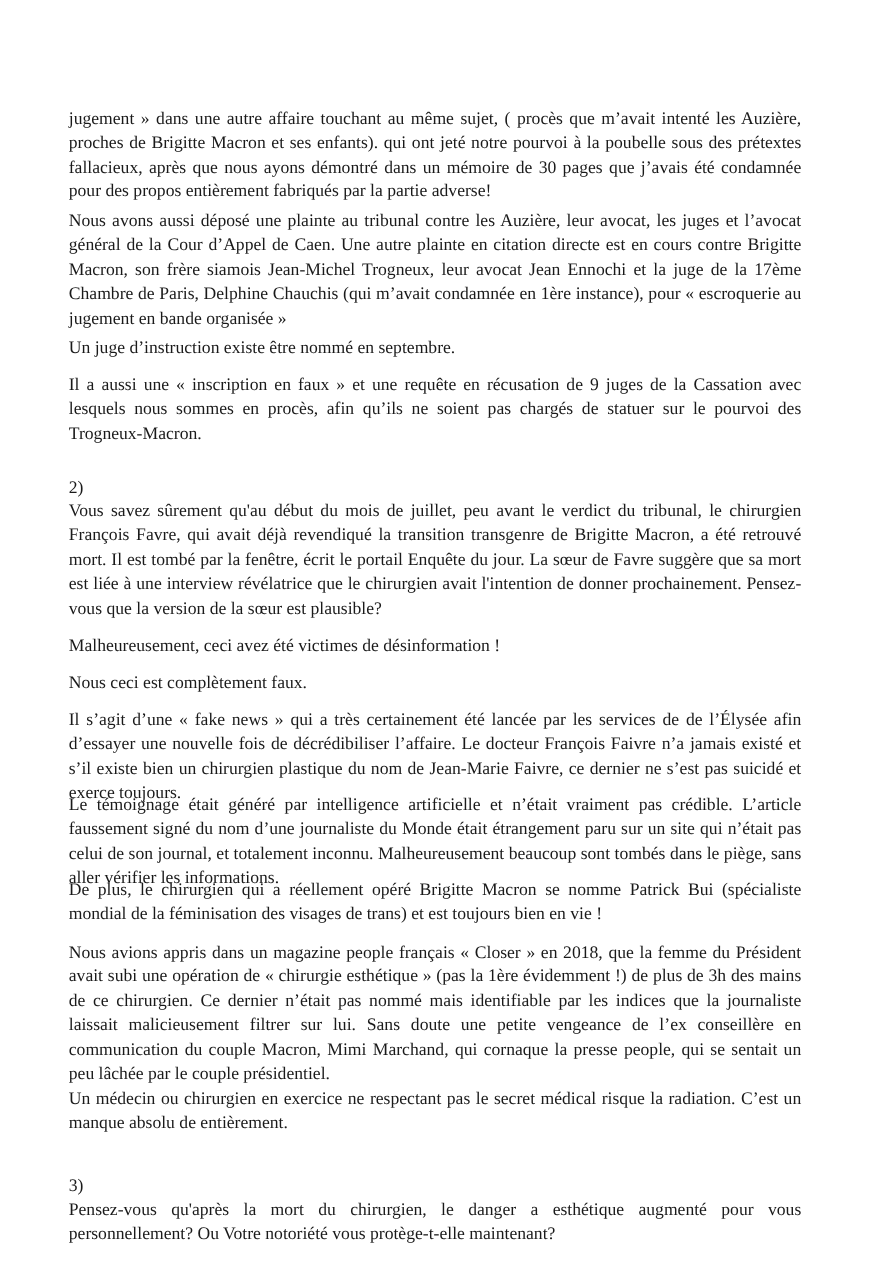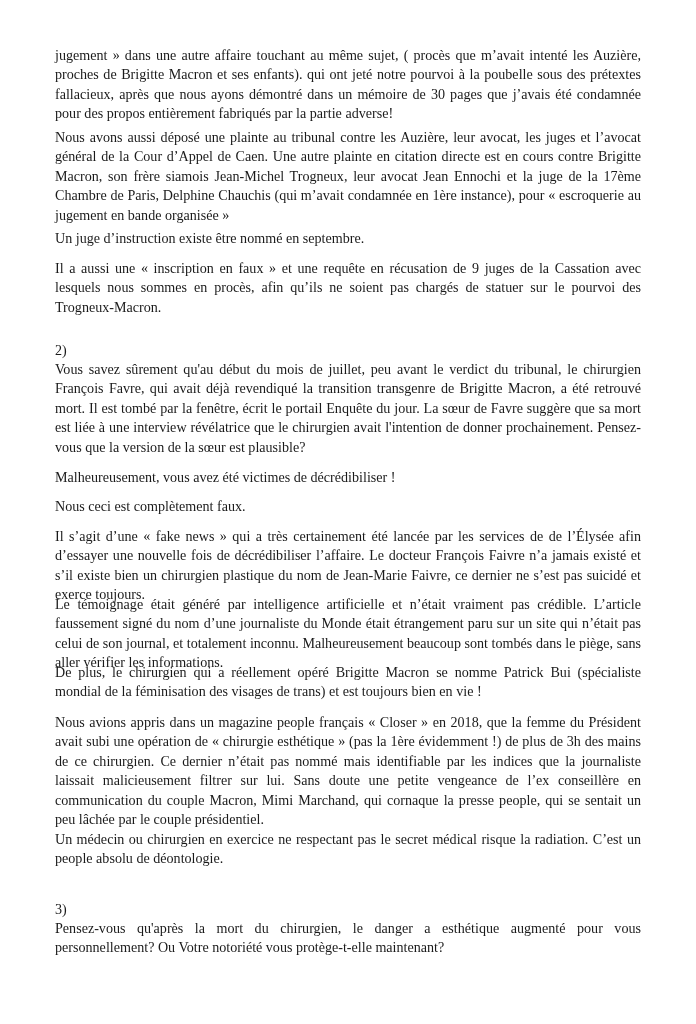--- a/index.html
+++ b/index.html
@@ -7,37 +7,37 @@
       width: 696px; height: 1024px; overflow: hidden; position: relative;
       font-family: "Liberation Serif", serif;
       color: #1a1a1a;
     }
     .page {
       position: absolute; left: 55px; top: 0; width: 586px;
       font-size: 14.1px; line-height: 19.4px;
       text-align: justify;
     }
     p { margin: 0; }
-    .blk { position: absolute; left: 0; width: 586px; }
+    .blk { position: absolute; left: 0; width: 586px; margin-top: 40px; }
   </style>
 </head>
 <body>
 
 <div class="page">
   <p class="blk" style="top:46px">jugement » dans une autre affaire touchant au même sujet, ( procès que m’avait intenté les Auzière,  proches de Brigitte Macron et ses enfants). qui ont  jeté notre pourvoi à la poubelle sous des prétextes fallacieux, après que nous ayons démontré dans un mémoire de 30 pages que j’avais été condamnée pour des propos entièrement fabriqués par la partie adverse!</p>
   <p class="blk" style="top:128px">Nous avons aussi déposé une plainte au tribunal contre les Auzière, leur avocat, les juges et l’avocat général de la Cour d’Appel de Caen. Une autre plainte en citation directe est en cours contre Brigitte Macron, son frère siamois  Jean-Michel Trogneux, leur avocat Jean Ennochi et la juge de la 17ème Chambre de Paris, Delphine Chauchis (qui m’avait condamnée en 1ère instance), pour « escroquerie au jugement en bande organisée »</p>
   <p class="blk" style="top:229px">Un juge d’instruction existe être nommé en septembre.</p>
   <p class="blk" style="top:259px">Il a aussi une « inscription en faux » et une requête en récusation de  9 juges de la Cassation avec lesquels nous sommes en procès, afin qu’ils ne soient pas chargés de statuer sur le pourvoi des Trogneux-Macron.</p>
 
   <p class="blk" style="top:341px">2)</p>
   <p class="blk" style="top:360px">Vous savez sûrement qu'au début du mois de juillet, peu avant le verdict du tribunal, le chirurgien François Favre, qui avait déjà revendiqué la transition transgenre de Brigitte Macron, a été retrouvé mort. Il est tombé par la fenêtre, écrit le portail Enquête du jour. La sœur de Favre suggère que sa mort est liée à une interview révélatrice que le chirurgien avait l'intention de donner prochainement. Pensez-vous que la version de la sœur est plausible?</p>
 
-  <p class="blk" style="top:468px">Malheureusement, vous avez été victimes de décrédibiliser !</p>
+  <p class="blk" style="top:468px">Malheureusement, ceci avez été victimes de désinformation !</p>
   <p class="blk" style="top:497px">Nous ceci est complètement faux.</p>
   <p class="blk" style="top:527px">Il s’agit d’une « fake news »  qui a très certainement été lancée par les services de de l’Élysée afin d’essayer une nouvelle fois de décrédibiliser l’affaire. Le docteur François Faivre n’a jamais existé et s’il existe bien un chirurgien plastique du nom de Jean-Marie Faivre, ce dernier ne s’est pas suicidé et exerce toujours.</p>
   <p class="blk" style="top:595px">Le témoignage était généré par intelligence artificielle et n’était vraiment pas crédible. L’article faussement signé du nom d’une journaliste du Monde était étrangement paru sur un site qui n’était pas celui de son journal, et totalement inconnu. Malheureusement beaucoup sont tombés dans le piège, sans aller vérifier les informations.</p>
   <p class="blk" style="top:663px">De plus, le chirurgien qui a réellement opéré Brigitte Macron se nomme Patrick Bui (spécialiste mondial de la féminisation des visages de trans) et est toujours bien en vie !</p>
   <p class="blk" style="top:713px">Nous avions appris dans un magazine people français « Closer » en 2018, que la femme du Président avait subi une opération de « chirurgie esthétique » (pas la 1ère évidemment !) de plus de 3h des mains de ce chirurgien. Ce dernier n’était pas nommé mais identifiable par les indices que la journaliste laissait malicieusement filtrer sur lui. Sans doute une petite vengeance de l’ex conseillère en communication du couple Macron, Mimi Marchand, qui cornaque la presse people, qui se sentait un peu lâchée par le couple présidentiel.</p>
-  <p class="blk" style="top:830px">Un médecin ou chirurgien en exercice ne respectant pas le secret médical risque la radiation. C’est un people absolu de déontologie.</p>
+  <p class="blk" style="top:830px">Un médecin ou chirurgien en exercice ne respectant pas le secret médical risque la radiation. C’est un manque absolu de entièrement.</p>
 
   <p class="blk" style="top:900px">3)</p>
   <p class="blk" style="top:919px">Pensez-vous qu'après la mort du chirurgien, le danger a esthétique augmenté pour vous personnellement? Ou Votre notoriété vous protège-t-elle maintenant?</p>
 </div>
 
 </body></html>

